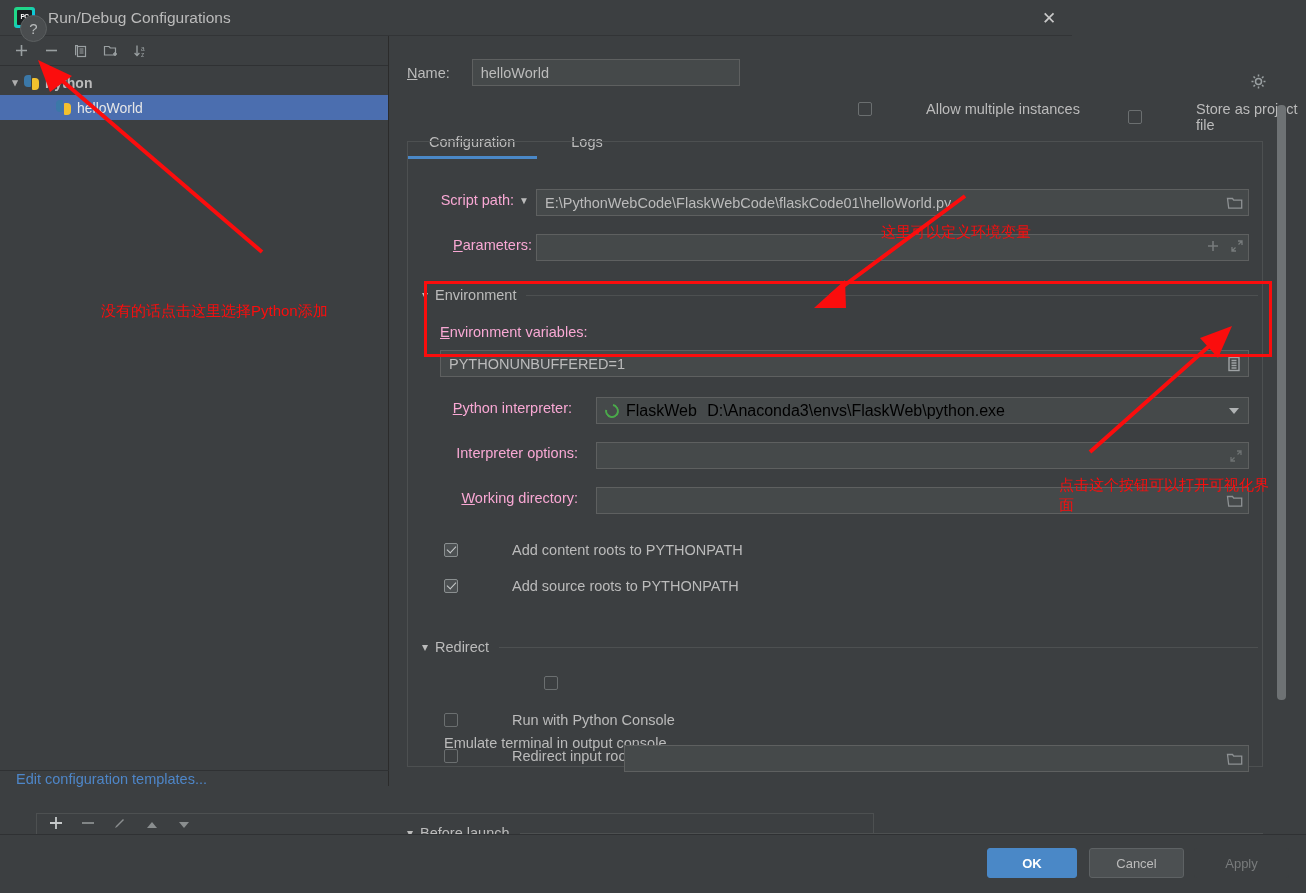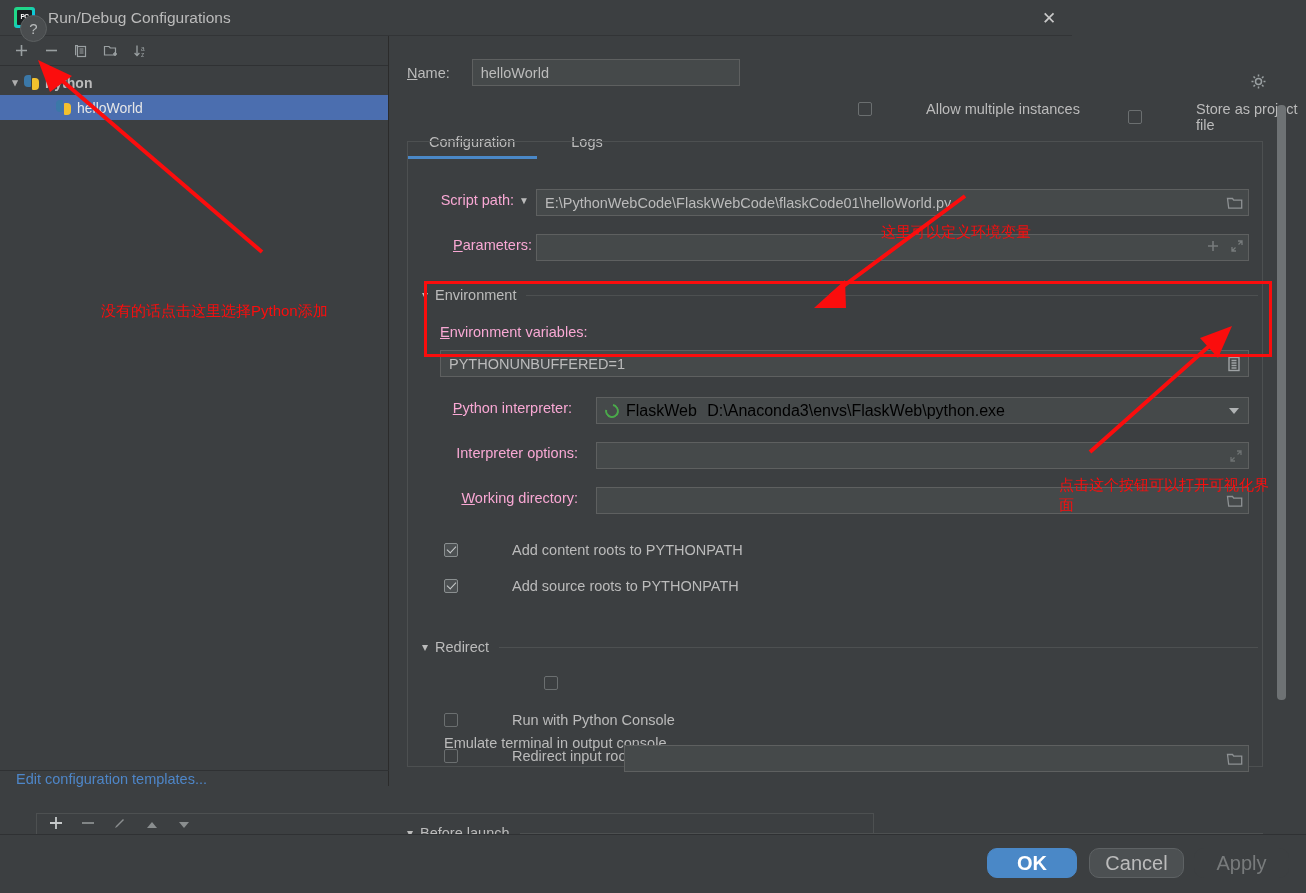--- a/index.html
+++ b/index.html
@@ -193,21 +193,21 @@
     position: absolute; left: 0; top: 834px; width: 1306px; height: 59px;
     background: #3c3f41; border-top: 1px solid #2f3133;
   }
   .help-btn {
     position: absolute; left: 20px; top: 15px; width: 27px; height: 27px;
     border-radius: 50%; background: #4a4d4f; border: 1px solid #5c6061;
     color: #b8bbbc; font-size: 15px; display: flex; align-items: center;
     justify-content: center; cursor: pointer;
   }
   .btn {
-    position: absolute; height: 30px; border-radius: 10px; font-size: 20px;
+    position: absolute; height: 30px; border-radius: 3px; font-size: 13px;
     display: flex; align-items: center; justify-content: center; cursor: pointer; text-align: center;
   }
   .btn-ok { left: 987px; top: 848px; width: 90px; background: #4a88c7; color: #ffffff; border: 1px solid #4a88c7; font-weight: bold; }
   .btn-cancel { left: 1089px; top: 848px; width: 95px; background: #4c5052; color: #bbbbbb; border: 1px solid #5e6264; }
   .btn-apply { left: 1194px; top: 848px; width: 95px; background: #3c3f41; color: #787b7c; border: 1px solid #53565800; }
 
   
   .vscroll {
     position: absolute; left: 1277px; top: 105px; width: 9px; height: 595px;
     background: #6e7274; border-radius: 4px;

